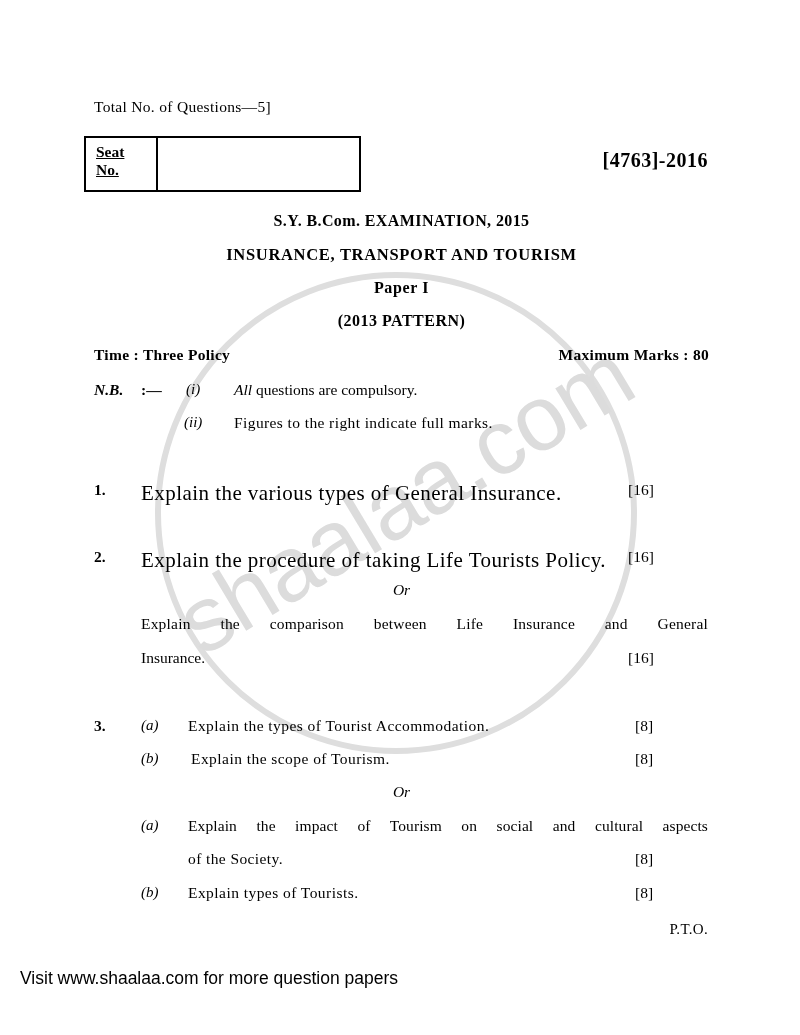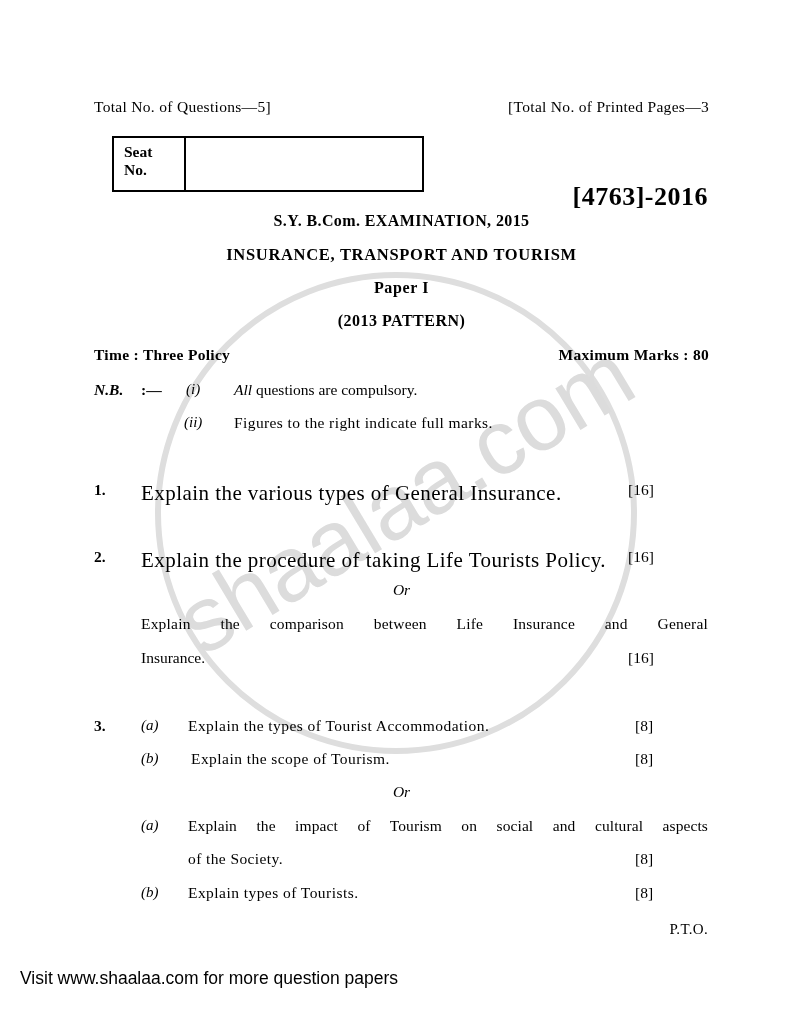--- a/index.html
+++ b/index.html
@@ -71,48 +71,48 @@
     letter-spacing: 0.3px;
   }
   .hdr-left { float: left; }
   .hdr-right { float: right; }
   .i { font-style: italic; }
   .bi { font-weight: bold; font-style: italic; }
 
   
   .seat-box {
     top: 136px;
-    left: 112px;
-    width: 312px;
+    left: 84px;
+    width: 277px;
     height: 56px;
     border: 2px solid #000;
     box-sizing: border-box;
     display: flex;
+    text-decoration: underline;
   }
   .seat-label {
     width: 72px;
     border-right: 2px solid #000;
     box-sizing: border-box;
     font-weight: bold;
     font-size: 15.5px;
     line-height: 1.15;
     padding: 5px 0 0 10px;
   }
   .seat-field { flex: 1; }
 
   
   .exam-code {
     top: 149px;
     left: 430px;
     width: 278px;
     text-align: right;
     font-weight: bold;
-    font-size: 26px;
+    font-size: 20px;
     letter-spacing: 0.5px;
-    margin-top: 33px;
   }
 
   
   .ctr {
     left: 94px;
     width: 615px;
     text-align: center;
     font-weight: bold;
   }
   .t-exam   { top: 212px; font-size: 16px; letter-spacing: 0.4px; }
@@ -211,21 +211,20 @@
 
 <div id="watermark">
   <div class="wm-circle"></div>
   <div class="wm-text" style="color: rgb(220, 220, 220);">shaalaa.com</div>
 </div>
 
 <div id="page">
 
   <div class="abs hdr-line">
     <span class="hdr-left">Total  No.  of  Questions—5]</span>
-    <span class="hdr-right">[Total  No.  of  Printed  Pages—3</span>
   </div>
 
   <div class="abs seat-box">
     <div class="seat-label">
       <div>Seat</div>
       <div>No.</div>
     </div>
     <div class="seat-field"></div>
   </div>
 

